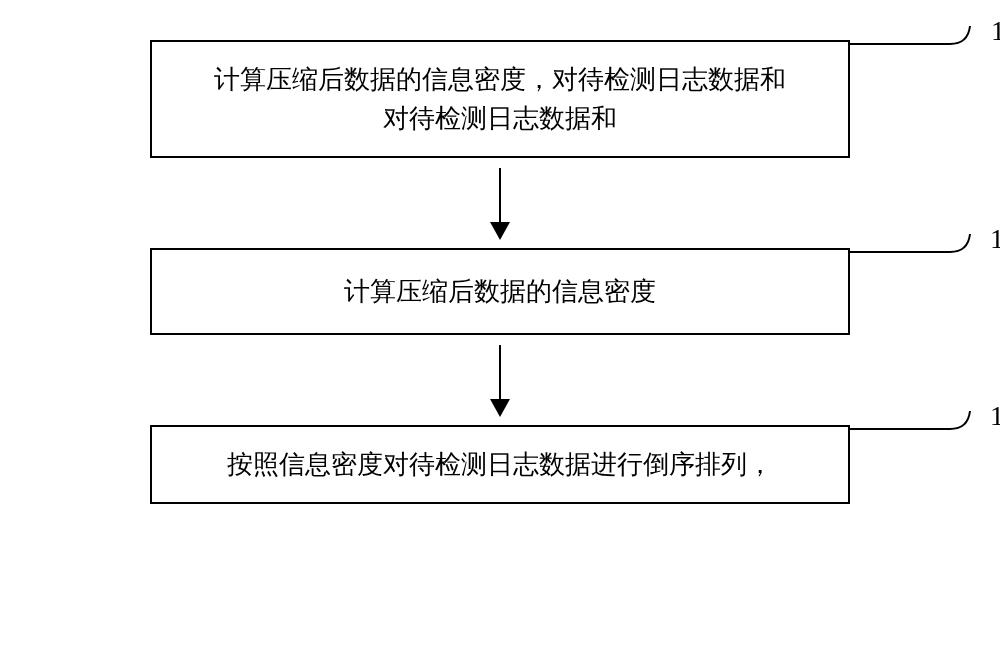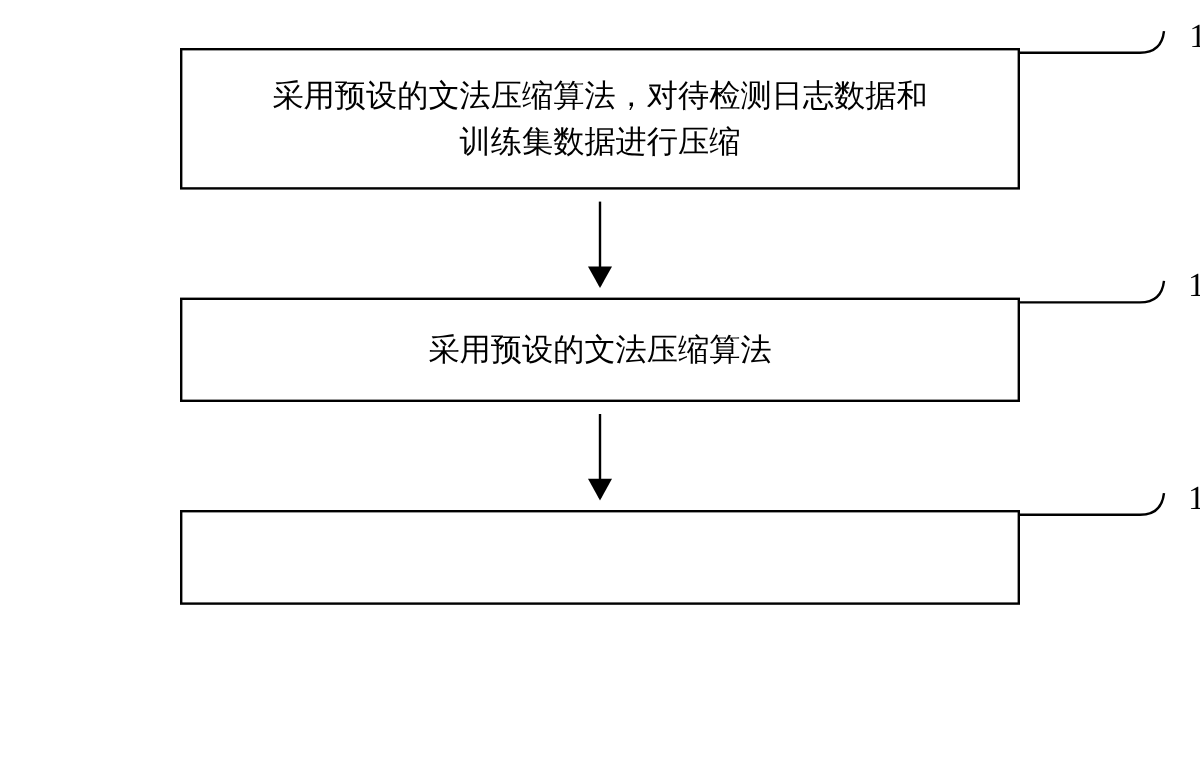--- a/index.html
+++ b/index.html
@@ -66,54 +66,54 @@
       border-right: 10px solid transparent;
       border-top: 18px solid #000;
     }
   </style>
 </head>
 <body>
 
 <div class="diagram">
 
   <div class="box box-tall">
-    <span>采用预设的文法压缩算法，对待检测日志数据和</span><br>
-    <span>训练集数据进行压缩</span>
+    <span>计算压缩后数据的信息密度，对待检测日志数据和</span><br>
+    <span>对待检测日志数据和</span>
     <div class="leader" style="right:-2px; top:0;">
       <svg width="160" height="50" style="left:0; top:-22px;">
         <path d="M 0 24 L 100 24 Q 118 24 120 6" stroke="#000" stroke-width="2" fill="none"></path>
       </svg>
     </div>
     <div class="label" style="right:-170px; top:-32px;">11</div>
   </div>
 
   <div class="arrow-gap">
     <div class="arrow-line">
       <div class="arrow-head"></div>
     </div>
   </div>
 
   <div class="box" style="padding:22px 20px;">
-    <span>采用预设的文法压缩算法</span>
+    <span>计算压缩后数据的信息密度</span>
     <div class="leader" style="right:-2px; top:0;">
       <svg width="160" height="50" style="left:0; top:-22px;">
         <path d="M 0 24 L 100 24 Q 118 24 120 6" stroke="#000" stroke-width="2" fill="none"></path>
       </svg>
     </div>
     <div class="label" style="right:-170px; top:-32px;">12</div>
   </div>
 
   <div class="arrow-gap">
     <div class="arrow-line">
       <div class="arrow-head"></div>
     </div>
   </div>
 
   <div class="box box-tall">
-    <br>
+    <span>按照信息密度对待检测日志数据进行倒序排列，</span><br>
     <div class="leader" style="right:-2px; top:0;">
       <svg width="160" height="50" style="left:0; top:-22px;">
         <path d="M 0 24 L 100 24 Q 118 24 120 6" stroke="#000" stroke-width="2" fill="none"></path>
       </svg>
     </div>
     <div class="label" style="right:-170px; top:-32px;">13</div>
   </div>
 
 </div>
 

